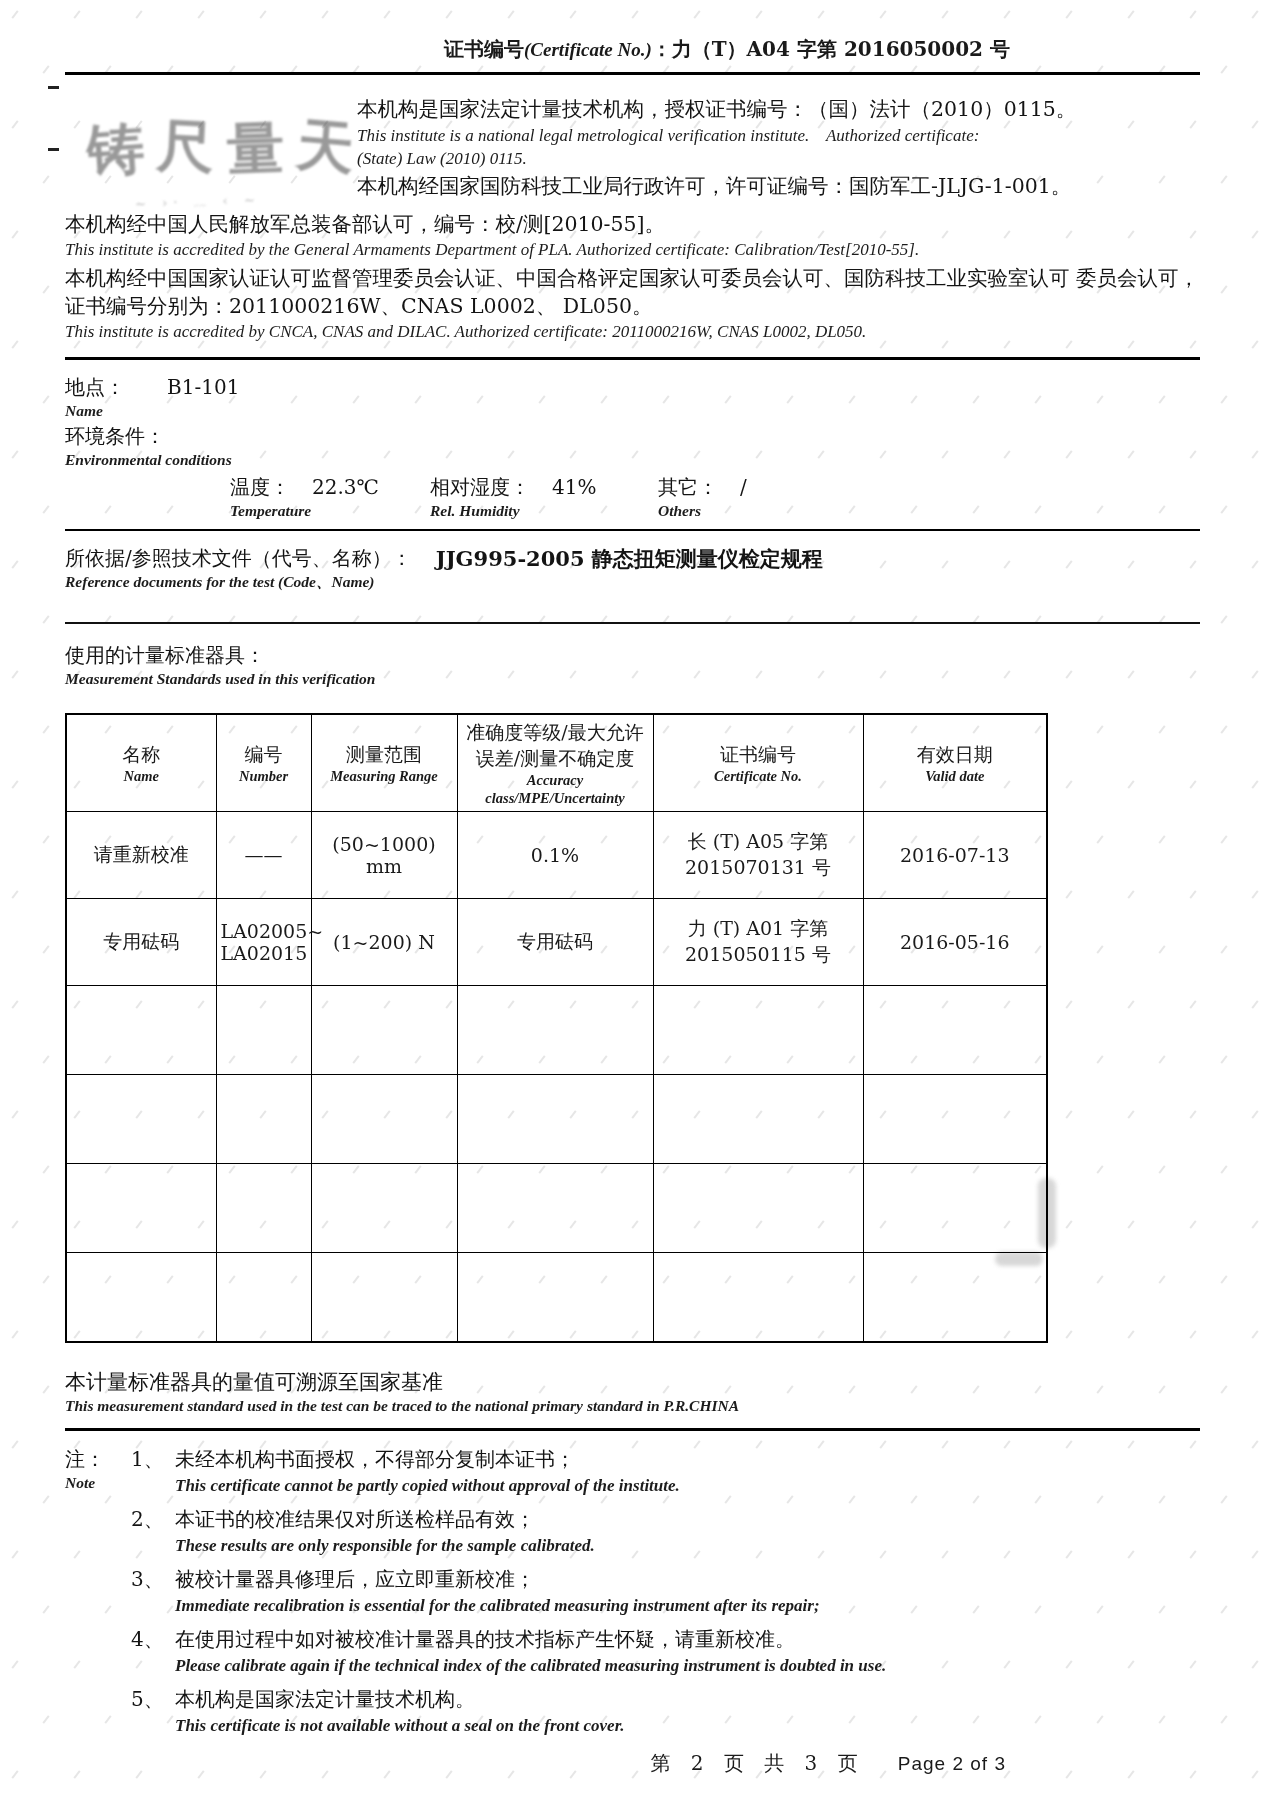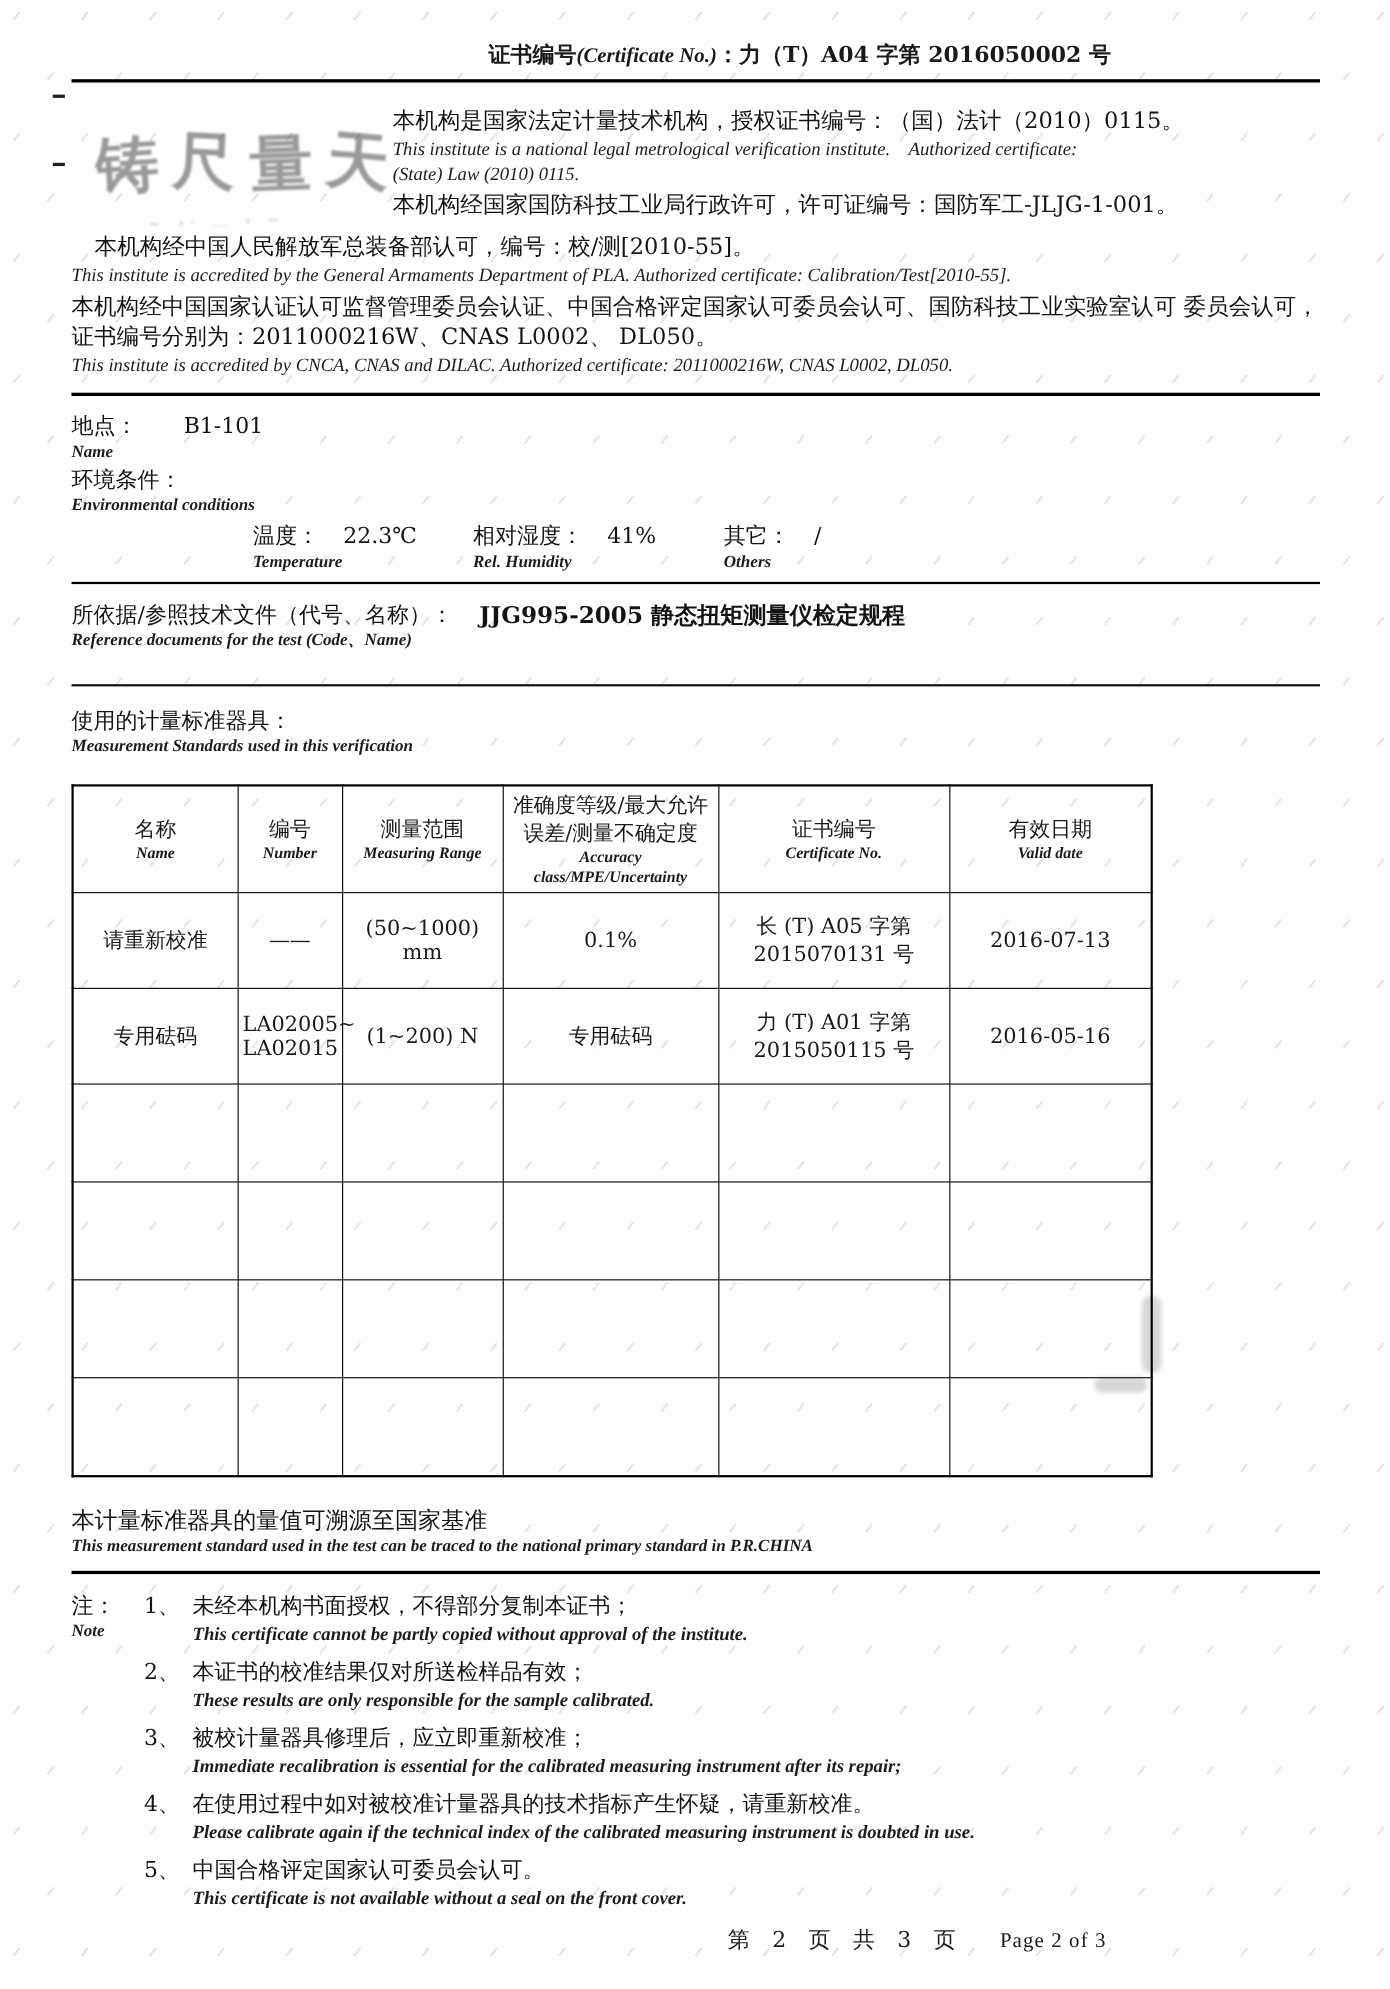--- a/index.html
+++ b/index.html
@@ -84,21 +84,21 @@
   .trace .cn{font-size:21px;}
   
   .notes{display:flex;margin-top:15px;}
   .notes-label{width:66px;flex:none;}
   .note-item{display:flex;margin-bottom:9px;}
   .note-num{width:44px;flex:none;font-size:20px;}
   .note-body .en{margin-top:1px;}
   
   .footer{position:absolute;top:1750px;right:258px;z-index:2;white-space:nowrap;}
   .footer .f-cn{font-size:20px;letter-spacing:7px;}
-  .footer .f-en{font-family:Liberation Serif, serif;font-size:19px;margin-left:28px;letter-spacing:1px;}
+  .footer .f-en{font-family:Liberation Sans, sans-serif;font-size:19px;margin-left:28px;letter-spacing:1px;}
   
   .edge-dash{position:absolute;width:11px;height:3px;background:#222;z-index:2;}
   .smudge{position:absolute;background:#bdbdbd;filter:blur(2px);opacity:.6;z-index:2;}
 </style>
 </head>
 <body>
 
 <div class="page">
 
   <div class="wm-layer">
@@ -802,21 +802,21 @@
         <div class="stamp-scribble">~ ›· ﹏ ‹ ~</div>
       </div>
       <div class="inst-col">
         <div class="cn inst-cn">本机构是国家法定计量技术机构，授权证书编号：（国）法计（2010）0115。</div>
         <div class="en inst-en">This institute is a national legal metrological verification institute.    Authorized certificate:
 (State) Law (2010) 0115.</div>
         <div class="cn inst-cn">本机构经国家国防科技工业局行政许可，许可证编号：国防军工-JLJG-1-001。</div>
       </div>
     </div>
 
-    <div class="cn inst-cn" style="margin-top:4px;margin-left:21px;">本机构经中国人民解放军总装备部认可，编号：校/测[2010-55]。</div>
+    <div class="cn inst-cn" style="margin-top:4px;">本机构经中国人民解放军总装备部认可，编号：校/测[2010-55]。</div>
     <div class="en">This institute is accredited by the General Armaments Department of PLA. Authorized certificate: Calibration/Test[2010-55].</div>
     <div class="cn inst-cn" style="margin-top:3px;">本机构经中国国家认证认可监督管理委员会认证、中国合格评定国家认可委员会认可、国防科技工业实验室认可
 委员会认可，证书编号分别为：2011000216W、CNAS L0002、 DL050。</div>
     <div class="en">This institute is accredited by CNCA, CNAS and DILAC. Authorized certificate: 2011000216W, CNAS L0002, DL050.</div>
 
     <hr class="rule rule-thick" style="margin-top:14px;">
 
     <div class="loc-row pair-label">
       <span class="cn">地点：</span><span class="cn loc-value">B1-101</span>
     </div>
@@ -972,21 +972,21 @@
         <div class="note-item">
           <div class="note-num cn">4、</div>
           <div class="note-body">
             <div class="cn">在使用过程中如对被校准计量器具的技术指标产生怀疑，请重新校准。</div>
             <div class="en en-bold">Please calibrate again if the technical index of the calibrated measuring instrument is doubted in use.</div>
           </div>
         </div>
         <div class="note-item">
           <div class="note-num cn">5、</div>
           <div class="note-body">
-            <div class="cn">中国合格评定国家认可委员会认可。</div>
+            <div class="cn">本机构是国家法定计量技术机构。</div>
             <div class="en en-bold">This certificate is not available without a seal on the front cover.</div>
           </div>
         </div>
       </div>
     </div>
 
   </div>
 
   <div class="footer">
     <span class="f-cn">第 2 页 共 3 页</span>

